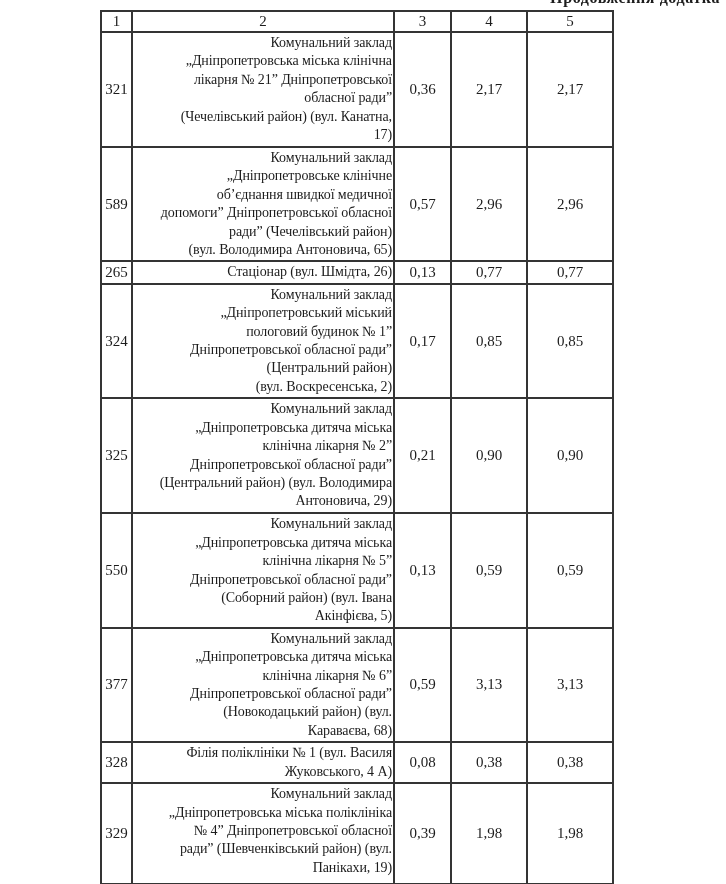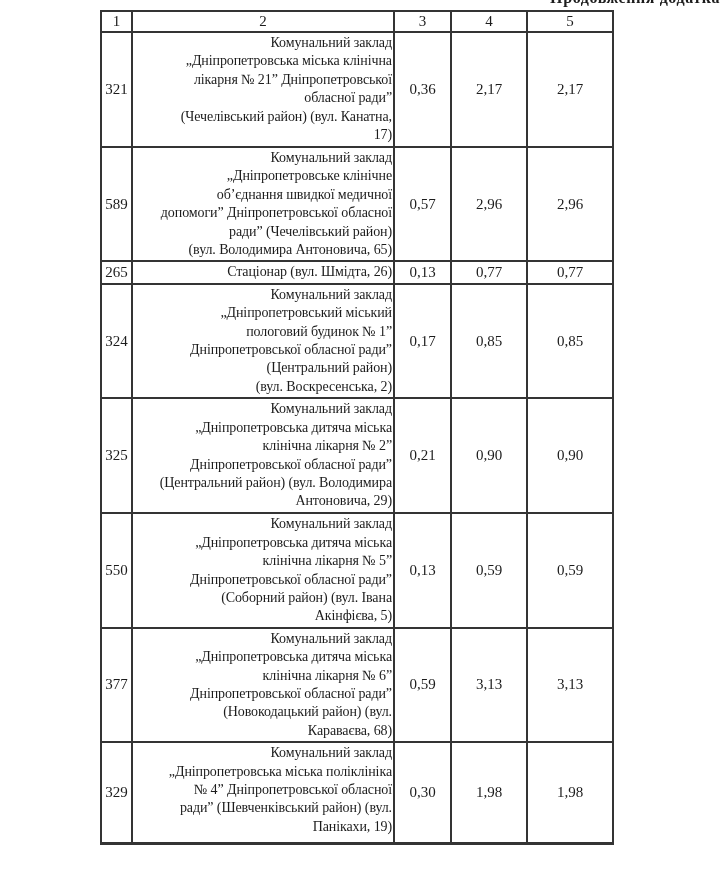--- a/index.html
+++ b/index.html
@@ -175,27 +175,35 @@
       <td class="name-cell">Комунальний заклад
 „Дніпропетровська дитяча міська
 клінічна лікарня № 6”
 Дніпропетровської обласної ради”
 (Новокодацький район) (вул.
 Караваєва, 68)</td>
       <td class="val-cell">0,59</td>
       <td class="val-cell">3,13</td>
       <td class="val-cell">3,13</td>
     </tr>
+    <tr style="height:41px;">
+      <td class="num-cell">328</td>
+      <td class="name-cell">Філія поліклініки № 1 (вул. Василя
+Жуковського, 4 А)</td>
+      <td class="val-cell">0,08</td>
+      <td class="val-cell">0,38</td>
+      <td class="val-cell">0,38</td>
+    </tr>
     <tr class="bottom-row" style="height:101px;">
       <td class="num-cell">329</td>
       <td class="name-cell">Комунальний заклад
 „Дніпропетровська міська поліклініка
 № 4” Дніпропетровської обласної
 ради” (Шевченківський район) (вул.
 Панікахи, 19)</td>
-      <td class="val-cell">0,30</td>
+      <td class="val-cell">0,39</td>
       <td class="val-cell">1,98</td>
       <td class="val-cell">1,98</td>
     </tr>
   </tbody>
     </table>
 
 </div>
 
 </body></html>

